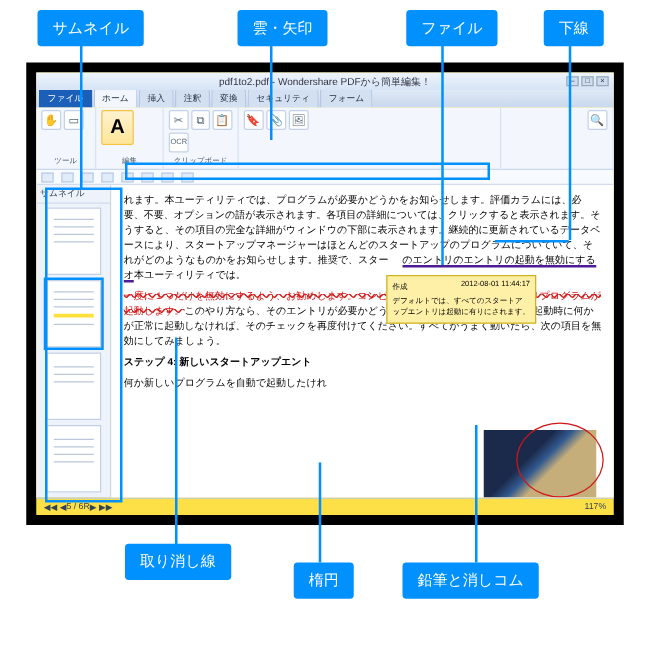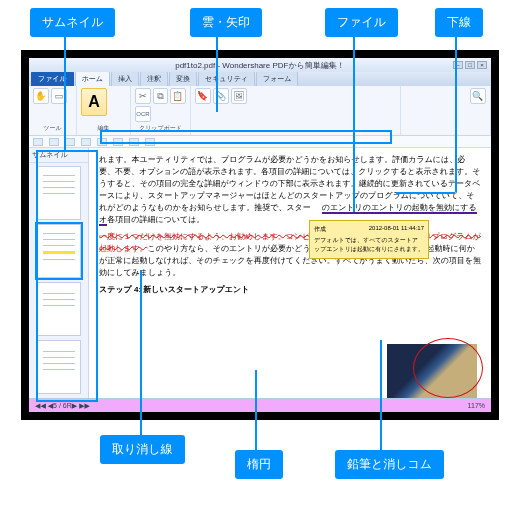--- a/index.html
+++ b/index.html
@@ -2,21 +2,21 @@
 <html><head>
 <meta charset="utf-8">
 <style>
   * { margin:0; padding:0; box-sizing:border-box; }
   body { width:520px; height:520px; background:#fff; font-family:"Meiryo","MS Gothic",sans-serif; position:relative; overflow:hidden; }
   .callout { position:absolute; background:#0091ff; color:#fff; font-size:12px; padding:6px 12px; border-radius:3px; text-align:center; z-index:20; }
   .leader { position:absolute; background:#0091ff; z-index:19; }
   .leader-v { width:2px; }
   .leader-h { height:2px; }
   .stage { position:absolute; left:21px; top:50px; width:478px; height:370px; background:#000; padding:8px; }
-  .win { width:100%; height:100%; background:#f0abfc; display:flex; flex-direction:column; font-size:8px; }
+  .win { width:100%; height:100%; background:#fde047; display:flex; flex-direction:column; font-size:8px; }
   .titlebar { height:14px; background:linear-gradient(#eef4fc,#d6e4f6); display:flex; align-items:center; justify-content:center; color:#334; position:relative; }
   .titlebar .ctrls { position:absolute; right:4px; display:flex; gap:2px; }
   .titlebar .ctrls span { width:10px; height:8px; background:#cfdcf0; border:1px solid #9ab; font-size:6px; line-height:6px; text-align:center; }
   .tabrow { height:14px; display:flex; align-items:flex-end; gap:1px; padding-left:2px; background:linear-gradient(#dfe9f7,#c9d8ee); }
   .tab { padding:2px 6px; font-size:7px; background:#d2e0f2; border:1px solid #b5c7e2; border-bottom:none; border-radius:2px 2px 0 0; color:#234; }
   .tab.file { background:#1b5fb8; color:#fff; border-color:#1b5fb8; }
   .tab.active { background:#f3f7fd; }
   .ribbon { height:50px; background:#f3f7fd; border-bottom:1px solid #c9d8ee; display:flex; }
   .rgroup { border-right:1px solid #d8e3f2; padding:2px 4px; display:flex; flex-direction:column; justify-content:space-between; }
   .rgroup .icons { display:flex; gap:2px; }
@@ -52,21 +52,21 @@
 <div class="callout" style="left:435px; top:8px;">下線</div>
 
 <div class="leader leader-v" style="left:64px; top:32px; height:120px;"></div>
 <div class="leader leader-v" style="left:216px; top:32px; height:80px;"></div>
 <div class="leader leader-v" style="left:353px; top:32px; height:180px;"></div>
 <div class="leader leader-v" style="left:455px; top:32px; height:160px;"></div>
 <div class="leader leader-h" style="left:396px; top:192px; width:59px;"></div>
 
 <div class="callout" style="left:100px; top:435px;">取り消し線</div>
 <div class="callout" style="left:235px; top:450px;">楕円</div>
-<div class="callout" style="left:335px; top:450px;">鉛筆と消しコム</div>
+<div class="callout" style="left:322px; top:450px;">鉛筆と消しコム</div>
 
 <div class="leader leader-v" style="left:140px; top:270px; height:180px;"></div>
 <div class="leader leader-v" style="left:255px; top:370px; height:80px;"></div>
 <div class="leader leader-v" style="left:380px; top:340px; height:110px;"></div>
 
 <div class="stage">
   <div class="win">
     <div class="titlebar">
       <span>pdf1to2.pdf - Wondershare PDFから簡単編集！</span>
       <div class="ctrls">
@@ -158,30 +158,31 @@
             </div>
           <div class="thumb">
               <div class="tl" style="top:10px"></div>
               <div class="tl" style="top:16px"></div>
               <div class="tl" style="top:22px"></div>
               <div class="tl" style="top:28px"></div>
             </div>
         </div>
       </div>
       <div class="page">
-        <p><span>れます。本ユーティリティでは、プログラムが必要かどうかをお知らせします。評価カラムには、必要、不要、オプションの語が表示されます。各項目の詳細については、クリックすると表示されます。そうすると、その項目の完全な詳細がウィンドウの下部に表示されます。継続的に更新されているデータベースにより、スタートアップマネージャーはほとんどのスタートアップのプログラムについていて、それがどのようなものかをお知らせします。推奨で、スター</span><span class="underline-b">のエントリのエントリの起動を無効にするオ</span><span>各項目の詳細については。</span></p>
+        <p><span>れます。本ユーティリティでは、プログラムが必要かどうかをお知らせします。評価カラムには、必要、不要、オプションの語が表示されます。各項目の詳細については、クリックすると表示されます。そうすると、その項目の完全な詳細がウィンドウの下部に表示されます。継続的に更新されているデータベースにより、スタートアップマネージャーはほとんどのスタートアップのプログラムについていて、それがどのようなものかをお知らせします。推奨で、スター</span><span class="underline-b">のエントリのエントリの起動を無効にするオ</span><span>本ユーティリティでは。</span></p>
         <div class="note" style="left:220px; top:72px;">
           <div class="nhead">
               <span>作成</span>
               <span>2012-08-01 11:44:17</span>
             </div>
           <div>デフォルトでは、すべてのスタートアップエントリは起動に有りにされます。</div>
         </div>
         <p><span class="redtxt">一度に１つだけを無効にするよう、お勧めします。コンピュータを再起動すると、通常通りプログラムが起動します。</span><span>このやり方なら、そのエントリが必要かどうか判断できます。もしWindows 起動時に何かが正常に起動しなければ、そのチェックを再度付けてください。すべてがうまく動いたら、次の項目を無効にしてみましょう。</span></p>
         <p style="margin-top:4px;font-weight:bold">ステップ 4: 新しいスタートアップエント</p>
+        <p>何か新しいプログラムを自動で起動したけれ</p>
         <div class="imgspot" style="right:14px; top:196px;"></div>
         <div class="circle-red" style="right:8px; top:190px; width:70px; height:60px;"></div>
 
       </div>
     </div>
     <div class="statusbar">
       <span>◀◀ ◀</span>
       <span>5 / 6R</span>
       <span>▶ ▶▶</span>
       <span style="flex:1"></span>

